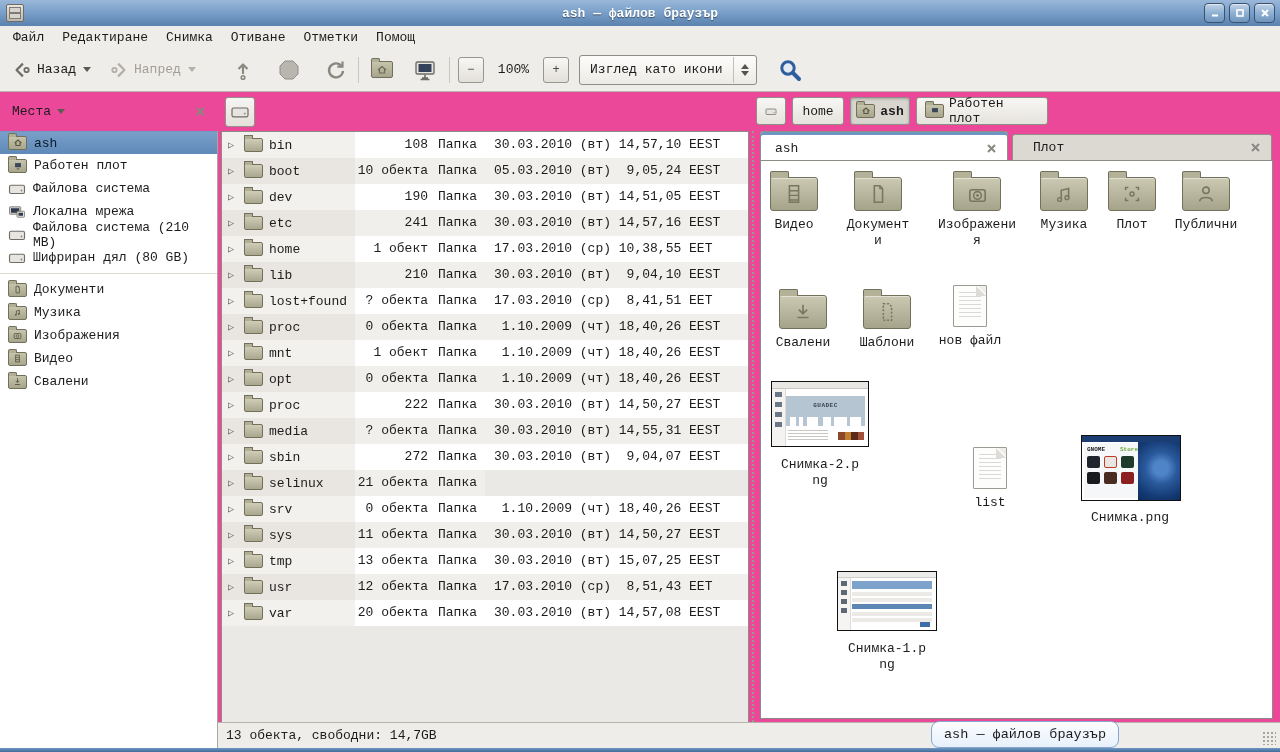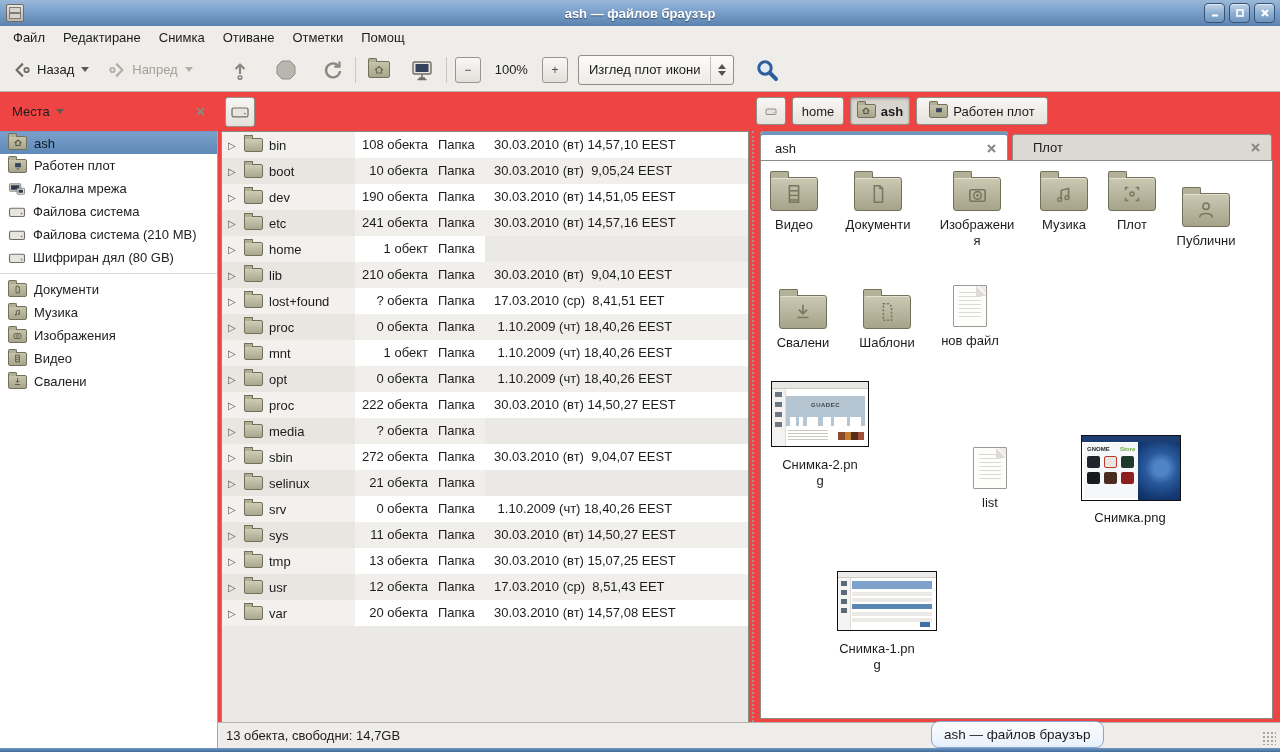--- a/index.html
+++ b/index.html
@@ -1,18 +1,18 @@
 <!DOCTYPE html>
 <html><head>
 <meta charset="utf-8">
 <style>
   html,body{margin:0;padding:0;background:#555;}
   #page{position:relative;width:1280px;height:752px;overflow:hidden;
-        font-family:Liberation Sans, sans-serif;font-size:13px;color:#1c1c1c;
-        background:#ef4444;}
+        font-family:Liberation Mono, monospace;font-size:13px;color:#1c1c1c;
+        background:#ec4899;}
   .abs{position:absolute;}
   svg{display:block;}
 
   
   #titlebar{left:0;top:0;width:1280px;height:26px;
     background:linear-gradient(#9ab7d9,#7ba1cb 45%,#5a82ae);
     border-bottom:1px solid #41628a;display:flex;align-items:center;}
   #title-text{position:absolute;left:0;right:0;text-align:center;
     color:#fff;font-weight:bold;text-shadow:0 1px 1px rgba(0,0,0,.45);}
   .winbtn{width:19px;height:18px;border:1px solid #38536f;border-radius:4px;
@@ -271,21 +271,21 @@
     <div class="sqbtn">
       <span>−</span>
     </div>
     <div style="width:14px"></div>
     <span>100%</span>
     <div style="width:14px"></div>
     <div class="sqbtn">
       <span>+</span>
     </div>
     <div id="view-combo">
-      <span class="lbl">Изглед плот икони</span>
+      <span class="lbl">Изглед като икони</span>
       <span class="div"></span>
       <span class="spin">
           <span class="tri-up"></span>
           <span class="tri-dn"></span>
         </span>
     </div>
     <div style="width:16px"></div>
     <div class="tbtn">
       <svg width="26" height="26" viewBox="0 0 26 26">
         <circle cx="11" cy="11" r="6.2" fill="#dce9f6" fill-opacity=".6" stroke="#2f5e9e" stroke-width="3"></circle>
@@ -319,33 +319,33 @@
       <span class="sfold micon">
         <svg width="10" height="10" viewBox="0 0 24 24">
             <rect x="5" y="5" width="14" height="10" fill="#3a465a"></rect>
             <path d="M9 19h6" stroke="#57553f" stroke-width="2.4"></path>
           </svg>
       </span>
       <span>Работен плот</span>
     </div>
     <div class="sitem">
       <svg class="micon" width="18" height="16" viewBox="0 0 24 20">
+        <rect x="2" y="5" width="20" height="11" rx="2" fill="#e7e5df" stroke="#6f6d65" stroke-width="1.5"></rect>
+        <circle cx="18" cy="12" r="1.2" fill="#8a887f"></circle>
+      </svg>
+      <span>Файлова система</span>
+    </div>
+    <div class="sitem">
+      <svg class="micon" width="18" height="16" viewBox="0 0 24 20">
         <rect x="2" y="3" width="15" height="10" rx="1" fill="#cfcdc5" stroke="#6f6d65"></rect>
         <rect x="4" y="5" width="11" height="6" fill="#2e3a4e"></rect>
         <rect x="12" y="9" width="10" height="8" rx="1" fill="#e4e2dc" stroke="#6f6d65"></rect>
         <rect x="14" y="11" width="6" height="4" fill="#2e3a4e"></rect>
       </svg>
       <span>Локална мрежа</span>
-    </div>
-    <div class="sitem">
-      <svg class="micon" width="18" height="16" viewBox="0 0 24 20">
-        <rect x="2" y="5" width="20" height="11" rx="2" fill="#e7e5df" stroke="#6f6d65" stroke-width="1.5"></rect>
-        <circle cx="18" cy="12" r="1.2" fill="#8a887f"></circle>
-      </svg>
-      <span>Файлова система</span>
     </div>
     <div class="sitem">
       <svg class="micon" width="18" height="16" viewBox="0 0 24 20">
         <rect x="2" y="5" width="20" height="11" rx="2" fill="#e7e5df" stroke="#6f6d65" stroke-width="1.5"></rect>
         <circle cx="18" cy="12" r="1.2" fill="#8a887f"></circle>
       </svg>
       <span>Файлова система (210 MB)</span>
     </div>
     <div class="sitem">
       <svg class="micon" width="18" height="16" viewBox="0 0 24 20">
@@ -423,21 +423,21 @@
         </div>
 
         <div class="trow">
           <div class="c-name">
             <span class="exp">▷</span>
             <span class="rowfold"></span>
             <span>boot</span>
           </div>
           <div class="c-size">10 обекта</div>
           <div class="c-type">Папка</div>
-          <div class="c-date">30.03.2010 (вт)  9,05,24 EEST</div>
+          <div class="c-date">05.03.2010 (вт)  9,05,24 EEST</div>
         </div>
 
         <div class="trow">
           <div class="c-name">
             <span class="exp">▷</span>
             <span class="rowfold"></span>
             <span>dev</span>
           </div>
           <div class="c-size">190 обекта</div>
           <div class="c-type">Папка</div>
@@ -456,20 +456,21 @@
         </div>
 
         <div class="trow">
           <div class="c-name">
             <span class="exp">▷</span>
             <span class="rowfold"></span>
             <span>home</span>
           </div>
           <div class="c-size">1 обект</div>
           <div class="c-type">Папка</div>
+          <div class="c-date">17.03.2010 (ср) 10,38,55 EET</div>
         </div>
 
         <div class="trow">
           <div class="c-name">
             <span class="exp">▷</span>
             <span class="rowfold"></span>
             <span>lib</span>
           </div>
           <div class="c-size">210 обекта</div>
           <div class="c-type">Папка</div>
@@ -532,20 +533,21 @@
         </div>
 
         <div class="trow">
           <div class="c-name">
             <span class="exp">▷</span>
             <span class="rowfold"></span>
             <span>media</span>
           </div>
           <div class="c-size">? обекта</div>
           <div class="c-type">Папка</div>
+          <div class="c-date">30.03.2010 (вт) 14,55,31 EEST</div>
         </div>
 
         <div class="trow">
           <div class="c-name">
             <span class="exp">▷</span>
             <span class="rowfold"></span>
             <span>sbin</span>
           </div>
           <div class="c-size">272 обекта</div>
           <div class="c-type">Папка</div>
@@ -713,21 +715,21 @@
     </div>
     <div class="ficon" style="left:338px;top:9px;width:66px">
       <div class="bigfold">
         <svg width="22" height="22" viewBox="0 0 24 24">
             <path d="M5 8V5h3M16 5h3v3M19 16v3h-3M8 19H5v-3" fill="none" stroke="#79775f" stroke-width="1.7"></path>
             <circle cx="12" cy="12" r="2.2" fill="none" stroke="#79775f" stroke-width="1.6"></circle>
           </svg>
       </div>
       <div class="flabel">Плот</div>
     </div>
-    <div class="ficon" style="left:408px;top:25px;width:74px">
+    <div class="ficon" style="left:408px;top:9px;width:74px">
       <div class="bigfold">
         <svg width="22" height="22" viewBox="0 0 24 24">
             <circle cx="12" cy="8" r="3.5" fill="none" stroke="#79775f" stroke-width="1.7"></circle>
             <path d="M5 20c1-5.5 13-5.5 14 0" fill="none" stroke="#79775f" stroke-width="1.7"></path>
           </svg>
       </div>
       <div class="flabel">Публични</div>
     </div>
 
     <div class="ficon" style="left:9px;top:127px;width:66px">
@@ -804,21 +806,21 @@
       <div class="sic" style="top:27px"></div>
         <div class="sic" style="top:36px"></div>
       <div class="hdr"></div>
       <div class="row" style="top:20px"></div>
       <div class="row" style="top:26px"></div>
       <div class="rowsel" style="top:32px"></div>
       <div class="row" style="top:40px"></div>
       <div class="row" style="top:46px"></div>
       <div class="btn"></div>
     </div>
-    <div class="ficon" style="left:76px;top:474px;width:80px">
+    <div class="ficon" style="left:86px;top:474px;width:80px">
       <div class="flabel">Снимка-1.png</div>
     </div>
   </div>
 
   <div class="abs" id="tooltip">
     <span>ash — файлов браузър</span>
   </div>
 
   <div class="abs" id="bottomstrip"></div>
 </div>

